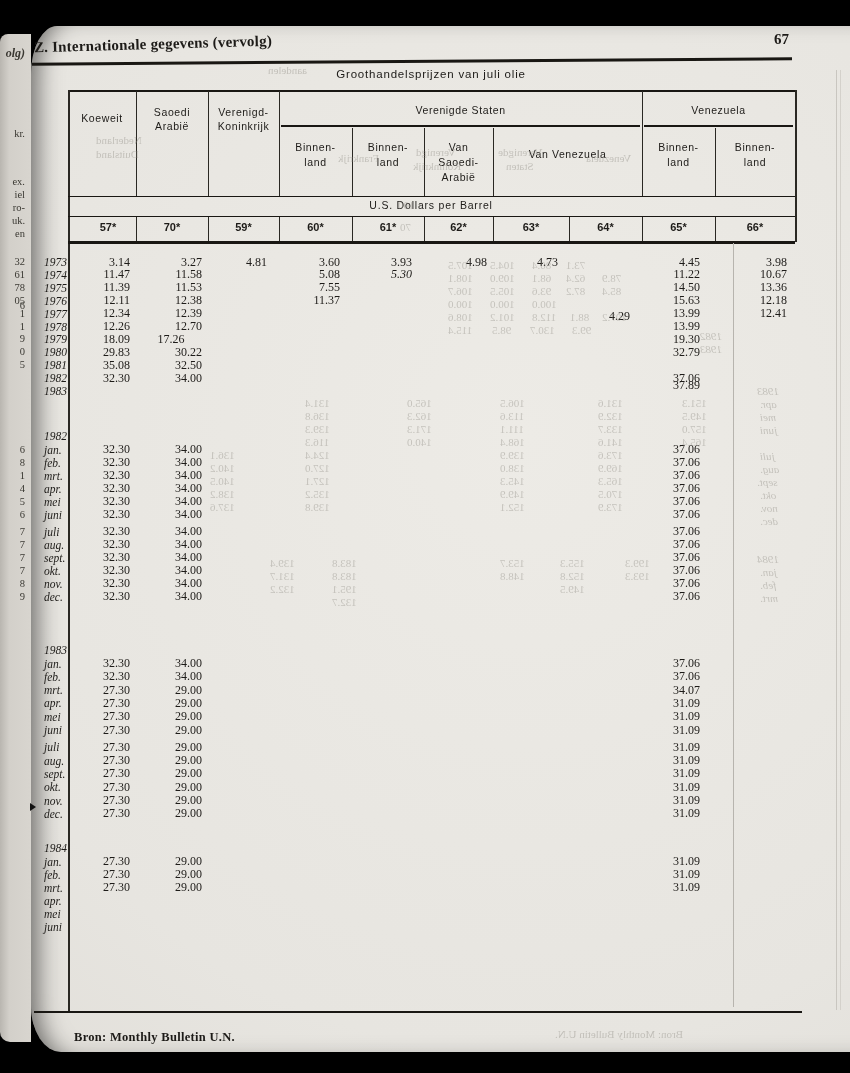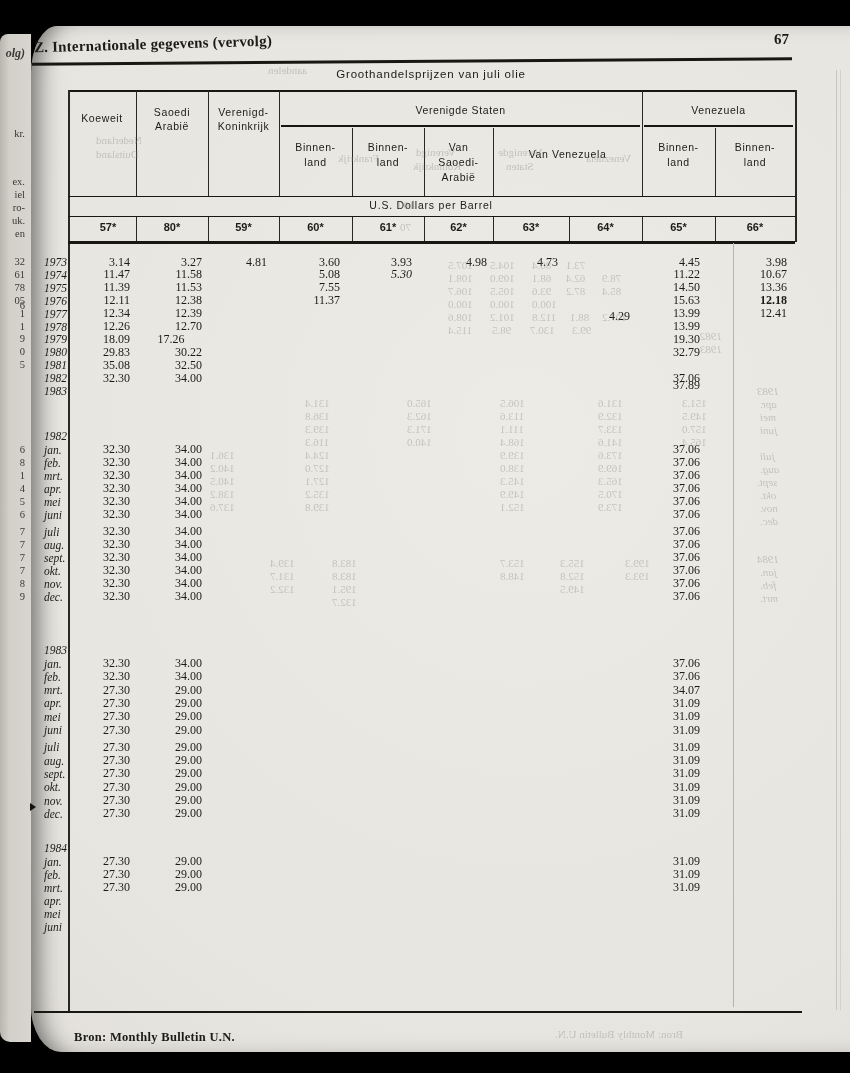--- a/index.html
+++ b/index.html
@@ -129,21 +129,21 @@
       <div class="abs hdr" style="left:458.5px;top:140px;transform:translateX(-50%);">Van</div>
       <div class="abs hdr" style="left:458.5px;top:155px;transform:translateX(-50%);text-align:center;">Saoedi-</div>
       <div class="abs hdr" style="left:458.5px;top:170px;transform:translateX(-50%);">Arabië</div>
       <div class="abs hdr" style="left:567.5px;top:147px;transform:translateX(-50%);">Van Venezuela</div>
       <div class="abs hdr" style="left:678.5px;top:140px;transform:translateX(-50%);">Binnen-</div>
       <div class="abs hdr" style="left:678.5px;top:155px;transform:translateX(-50%);">land</div>
       <div class="abs hdr" style="left:755px;top:140px;transform:translateX(-50%);">Binnen-</div>
       <div class="abs hdr" style="left:755px;top:155px;transform:translateX(-50%);">land</div>
       <div class="abs unit" style="left:431px;top:199px;transform:translateX(-50%);">U.S. Dollars per Barrel</div>
       <div class="abs colnum" style="left:102px;top:221px;transform:translateX(-50%);padding-left:12px;">57*</div>
-      <div class="abs colnum" style="left:172px;top:221px;transform:translateX(-50%);">80*</div>
+      <div class="abs colnum" style="left:172px;top:221px;transform:translateX(-50%);">70*</div>
       <div class="abs colnum" style="left:243.5px;top:221px;transform:translateX(-50%);">59*</div>
       <div class="abs colnum" style="left:315.5px;top:221px;transform:translateX(-50%);">60*</div>
       <div class="abs colnum" style="left:388px;top:221px;transform:translateX(-50%);">61*</div>
       <div class="abs colnum" style="left:458.5px;top:221px;transform:translateX(-50%);">62*</div>
       <div class="abs colnum" style="left:531px;top:221px;transform:translateX(-50%);">63*</div>
       <div class="abs colnum" style="left:605.5px;top:221px;transform:translateX(-50%);">64*</div>
       <div class="abs colnum" style="left:678.5px;top:221px;transform:translateX(-50%);">65*</div>
       <div class="abs colnum" style="left:755px;top:221px;transform:translateX(-50%);">66*</div>
       <div class="abs rowlabel" style="left:44px;top:256px;">1973</div>
       <div class="abs val" style="left:68px;top:254.5px;width:62px;">3.14</div>
@@ -167,21 +167,21 @@
       <div class="abs val" style="left:68px;top:280.29999999999995px;width:62px;">11.39</div>
       <div class="abs val" style="left:140px;top:280.29999999999995px;width:62px;">11.53</div>
       <div class="abs val" style="left:278px;top:280.29999999999995px;width:62px;">7.55</div>
       <div class="abs val" style="left:638px;top:280.29999999999995px;width:62px;">14.50</div>
       <div class="abs val" style="left:725px;top:280.29999999999995px;width:62px;">13.36</div>
       <div class="abs rowlabel" style="left:44px;top:294.69999999999993px;">1976</div>
       <div class="abs val" style="left:68px;top:293.19999999999993px;width:62px;">12.11</div>
       <div class="abs val" style="left:140px;top:293.19999999999993px;width:62px;">12.38</div>
       <div class="abs val" style="left:278px;top:293.19999999999993px;width:62px;">11.37</div>
       <div class="abs val" style="left:638px;top:293.19999999999993px;width:62px;">15.63</div>
-      <div class="abs val" style="left:725px;top:293.19999999999993px;width:62px;font-weight:bold;">12.18</div>
+      <div class="abs val" style="left:725px;top:293.19999999999993px;width:62px;">12.18</div>
       <div class="abs rowlabel" style="left:44px;top:307.5999999999999px;">1977</div>
       <div class="abs val" style="left:68px;top:306.0999999999999px;width:62px;">12.34</div>
       <div class="abs val" style="left:140px;top:306.0999999999999px;width:62px;">12.39</div>
       <div class="abs val" style="left:638px;top:306.0999999999999px;width:62px;">13.99</div>
       <div class="abs val" style="left:725px;top:306.0999999999999px;width:62px;">12.41</div>
       <div class="abs rowlabel" style="left:44px;top:320.4999999999999px;">1978</div>
       <div class="abs val" style="left:68px;top:318.9999999999999px;width:62px;">12.26</div>
       <div class="abs val" style="left:140px;top:318.9999999999999px;width:62px;">12.70</div>
       <div class="abs val" style="left:638px;top:318.9999999999999px;width:62px;">13.99</div>
       <div class="abs rowlabel" style="left:44px;top:333.39999999999986px;">1979</div>

